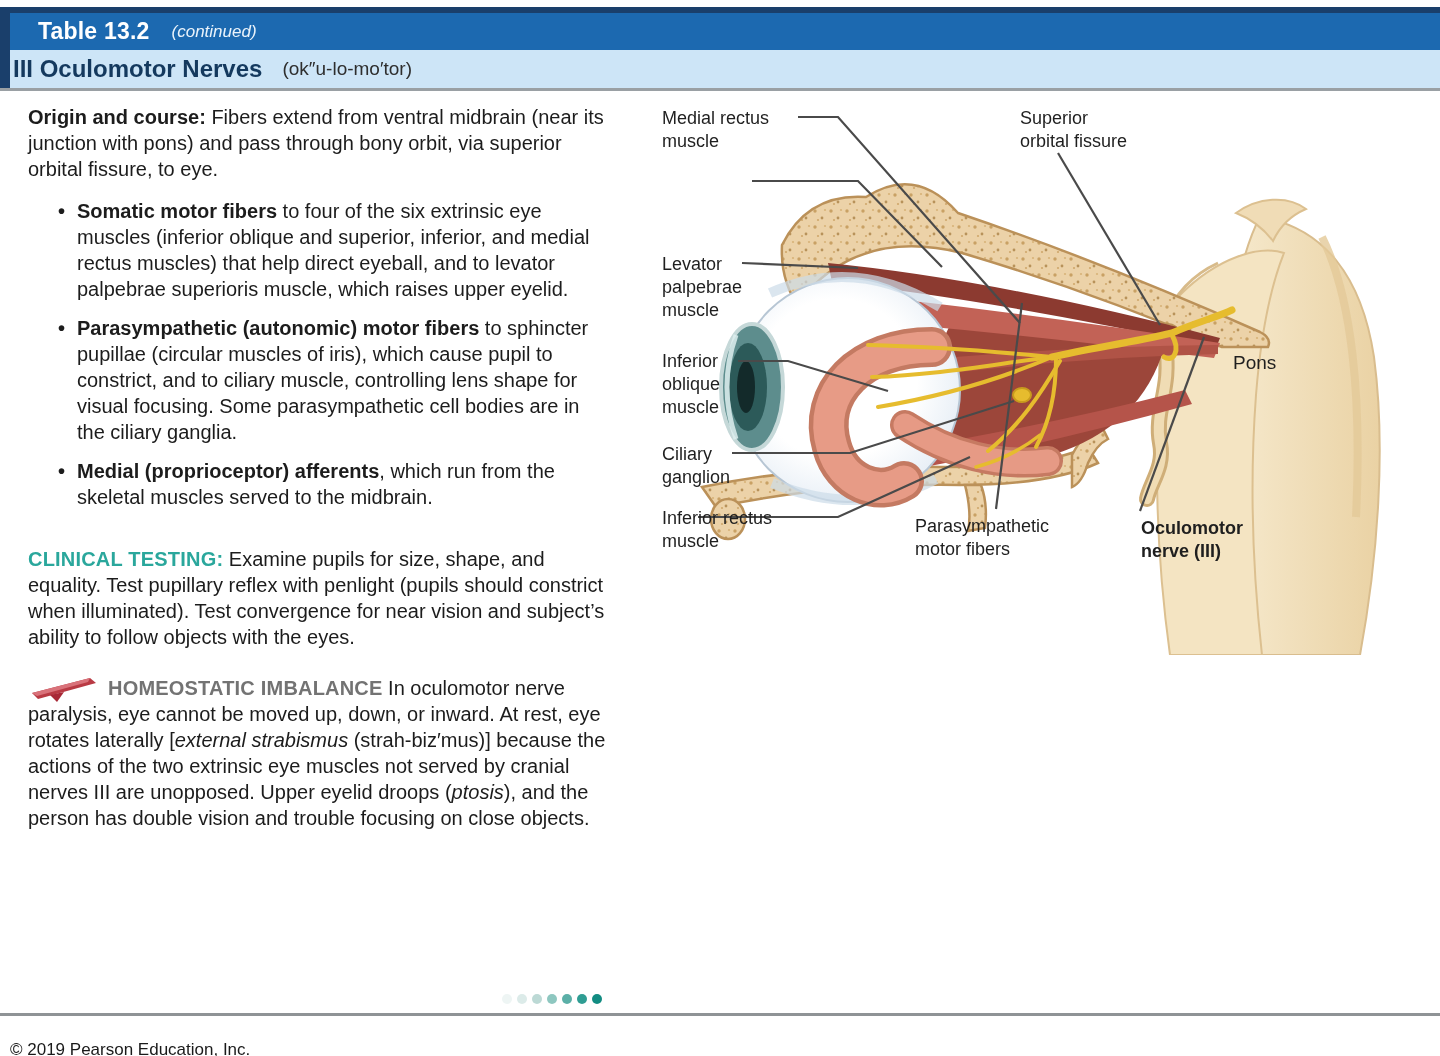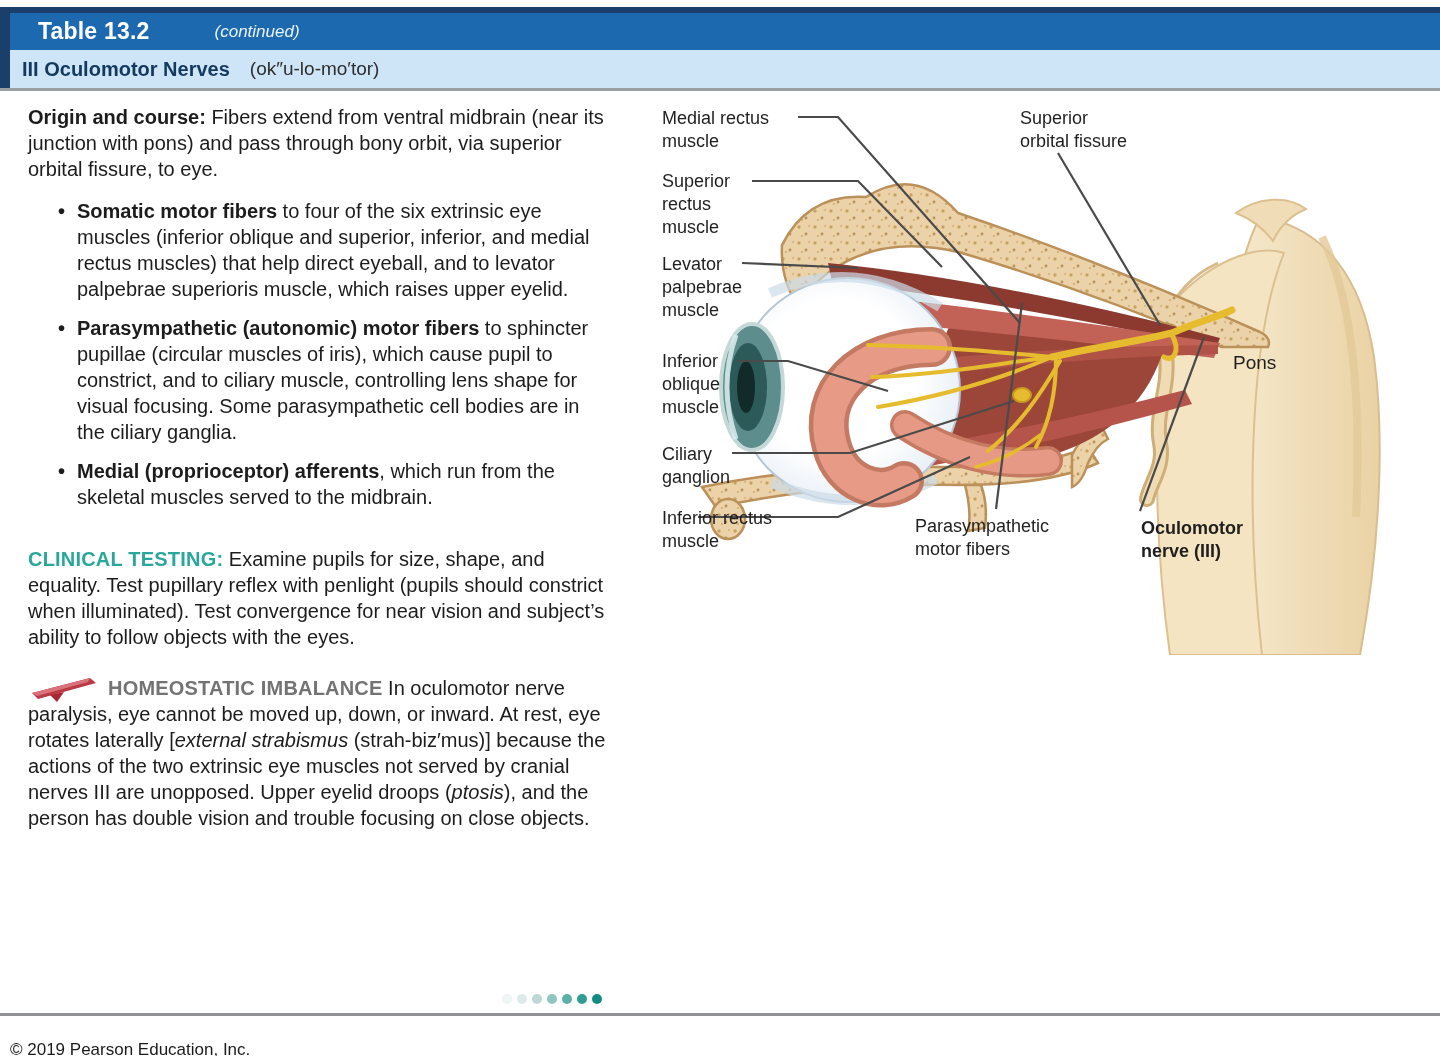--- a/index.html
+++ b/index.html
@@ -2,26 +2,26 @@
 <html><head>
 <meta charset="utf-8">
 <style>
   html,body{margin:0;padding:0;background:#e9e9e9;}
   .page{position:relative;width:1440px;height:1056px;background:#ffffff;overflow:hidden;
         font-family:"Liberation Sans",sans-serif;color:#1c1c1c;}
   
   .topline{position:absolute;left:0;top:7px;width:1440px;height:6px;background:#1a3f6b;}
   .leftstrip{position:absolute;left:0;top:7px;width:10px;height:82px;background:#1a3f6b;}
   .titlebar{position:absolute;left:10px;top:13px;width:1430px;height:37px;background:#1c69b0;
-            display:flex;align-items:center;gap:43px;}
+            display:flex;align-items:center;}
   .titlebar .ttl{font-size:23px;font-weight:bold;color:#ffffff;margin-left:28px;letter-spacing:.2px;}
   .titlebar .cont{font-size:17px;font-style:italic;color:#eaf3fb;margin-left:22px;}
   .subbar{position:absolute;left:10px;top:50px;width:1430px;height:38px;background:#cde5f7;
           display:flex;align-items:center;}
-  .subbar .nm{font-size:20px;font-weight:bold;color:#14395e;margin-left:12px;}
+  .subbar .nm{font-size:24px;font-weight:bold;color:#14395e;margin-left:3px;}
   .subbar .ph{font-size:19px;color:#2e2e2e;margin-left:20px;}
   .hrule{position:absolute;left:0;top:88px;width:1440px;height:3px;background:#9aa0a4;}
   
   .textcol{position:absolute;left:28px;top:104px;width:578px;font-size:20px;line-height:26px;}
   .para{margin:0 0 16px 0;}
   .lead{font-weight:bold;}
   ul.blist{list-style:none;margin:16px 0 0 30px;padding:0;}
   ul.blist li{position:relative;padding-left:19px;margin:0 0 13px 0;width:525px;}
   ul.blist li::before{content:"•";position:absolute;left:0;top:0;font-weight:bold;}
   .clinical-lead{font-weight:bold;color:#2aa79c;letter-spacing:.2px;}
@@ -183,21 +183,20 @@
         <path d="M 118,266 L 168,266 L 268,296"></path>
         <path d="M 112,358 L 230,358 L 394,306"></path>
         <path d="M 78,422 L 218,422 L 350,362"></path>
         <path d="M 438,58 L 540,230"></path>
         <path d="M 376,414 L 402,208"></path>
         <path d="M 520,416 L 584,242"></path>
       </g>
     </svg>
 
     <div class="lbl lbl-medial">Medial rectus muscle</div>
-    <div class="lbl lbl-suprectus">Superior rectus muscle</div>
     <div class="lbl lbl-levator">Levator palpebrae muscle</div>
     <div class="lbl lbl-infoblique">Inferior oblique muscle</div>
     <div class="lbl lbl-ciliary">Ciliary ganglion</div>
     <div class="lbl lbl-infrectus">Inferior rectus muscle</div>
     <div class="lbl lbl-sof">Superior orbital fissure</div>
     <div class="lbl lbl-pons">Pons</div>
     <div class="lbl lbl-parasym">Parasympathetic motor fibers</div>
     <div class="lbl lbl-ocn bold">Oculomotor nerve (III)</div>
   </section>
 

